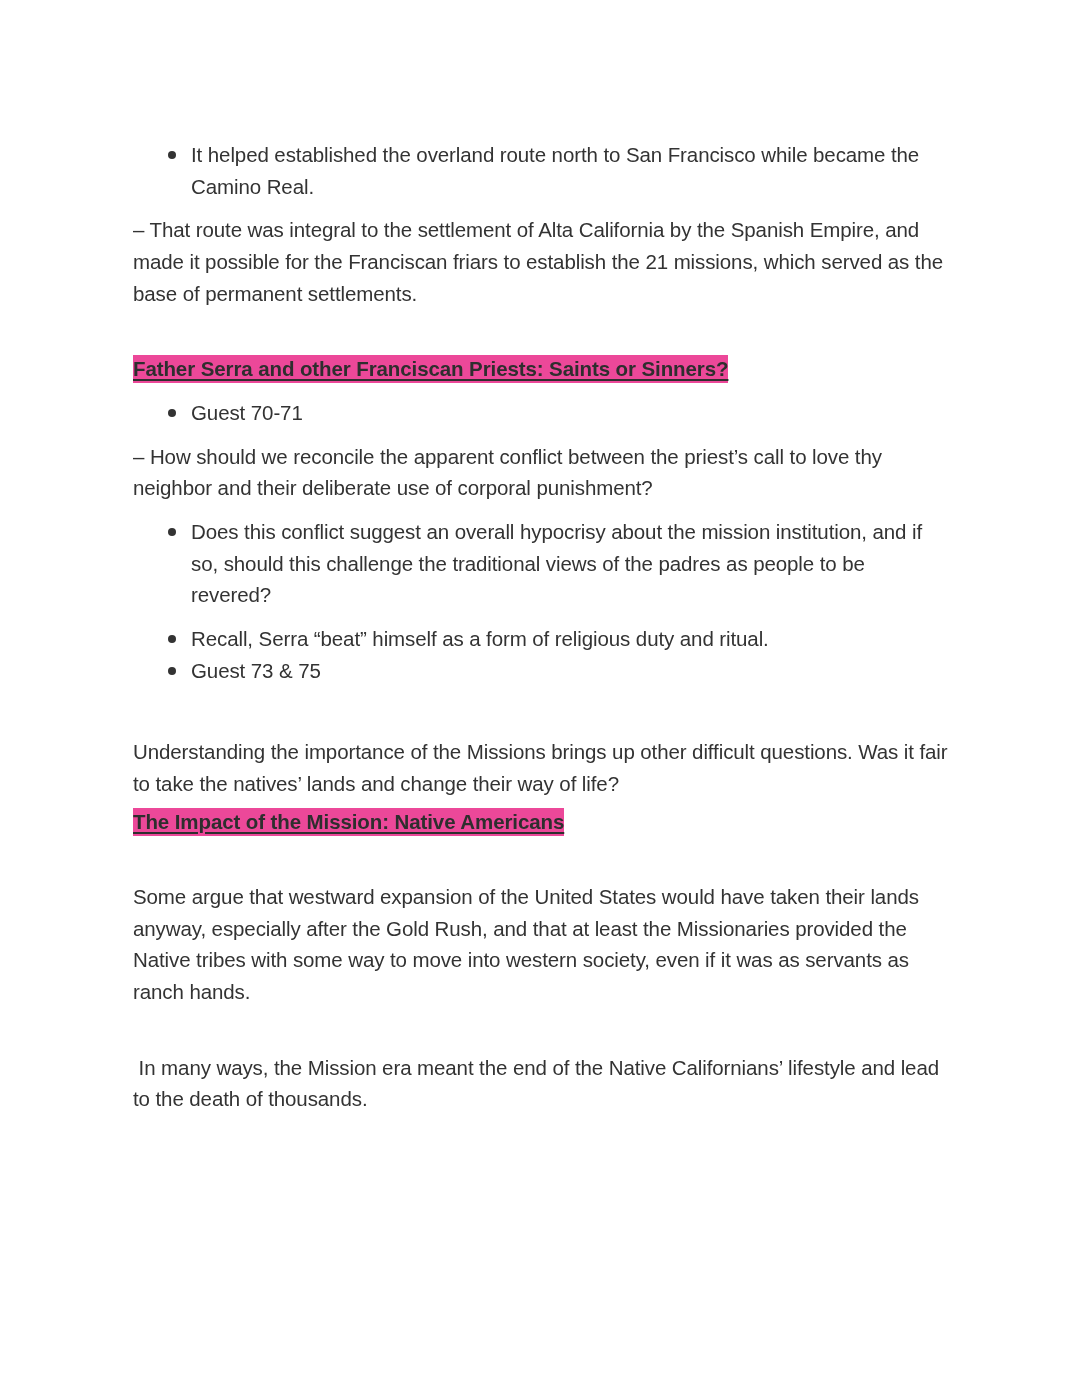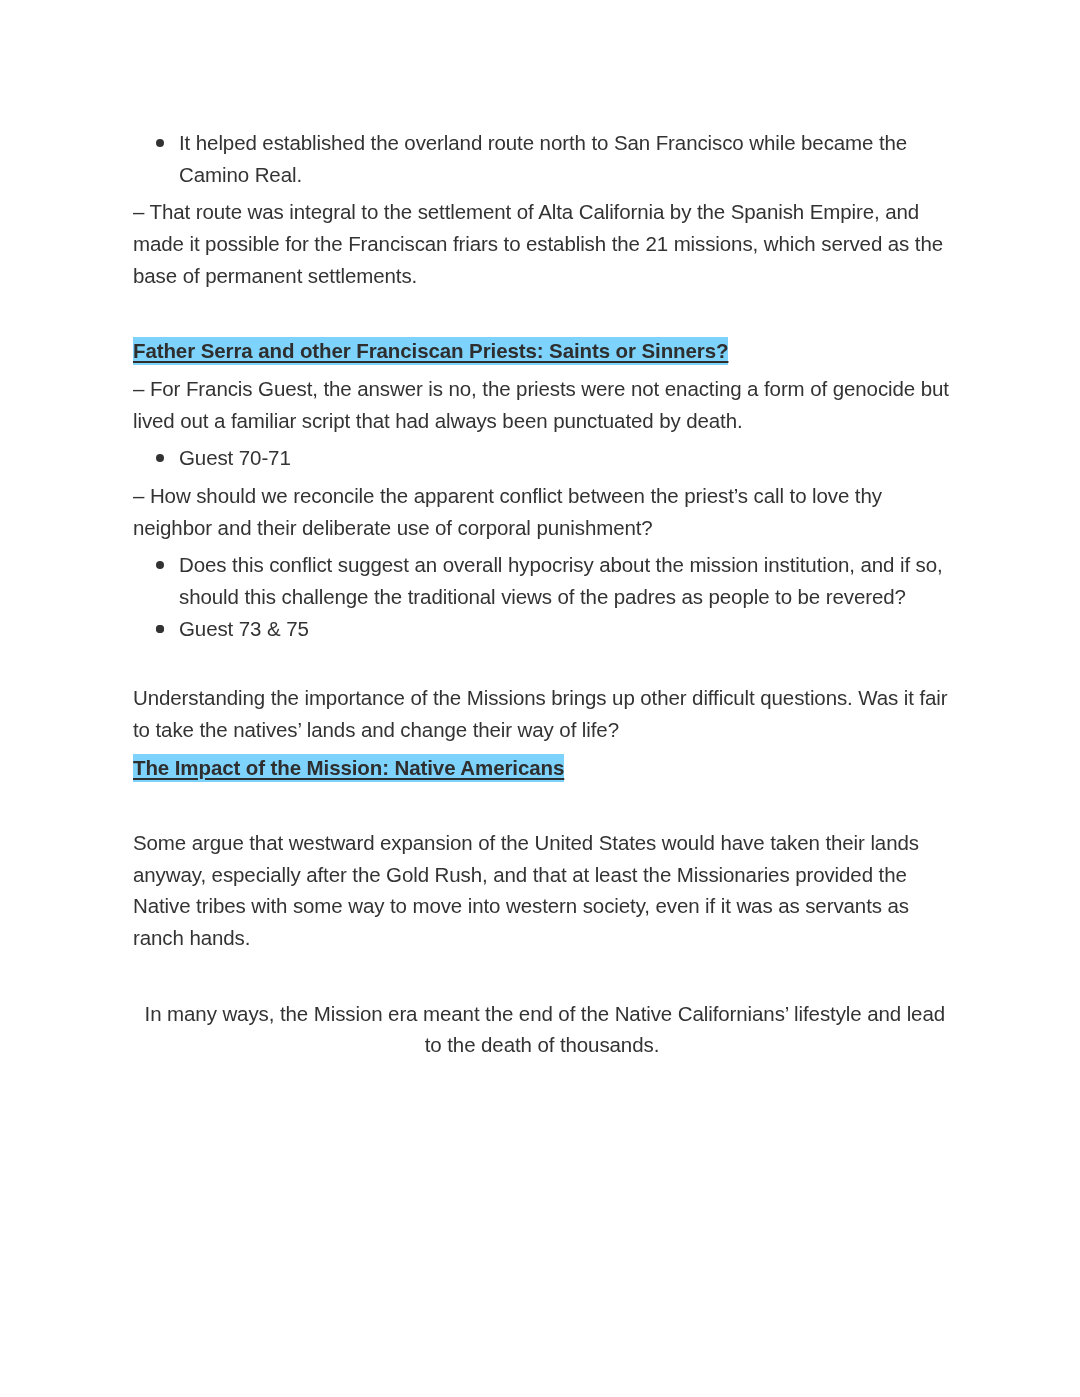--- a/index.html
+++ b/index.html
@@ -7,33 +7,33 @@
     width: 1080px; height: 1397px; position: relative; overflow: hidden;
     font-family: "Liberation Sans", "DejaVu Sans", sans-serif;
     color: #333333;
   }
   .doc {
     position: absolute; left: 127px; top: 127px; width: 830px;
     font-size: 20.5px; line-height: 31.7px;
     letter-spacing: -0.1px;
   }
   .line { margin: 6px; white-space: normal; }
-  .bullet-list { margin: 0; padding: 0; list-style: none; }
+  .bullet-list { margin: 12px; padding: 0; list-style: none; }
   .bullet-item {
     position: relative; padding-left: 52px; margin: 0;
   }
   .bullet-dot {
     position: absolute; left: 29px; top: 12px;
     width: 8px; height: 8px; border-radius: 50%; background: #333333;
   }
   .blank { height: 31.7px; }
   .heading {
     display: inline; font-weight: bold; text-decoration: underline;
     text-decoration-thickness: 2px; text-underline-offset: 3px;
-    background: #7dd3fc; color: #2e2e2e;
+    background: #ec4899; color: #2e2e2e;
     padding: 2px 0 3px 0;
   }
 </style>
 </head>
 <body>
 
 <div class="doc">
 
   <ul class="bullet-list">
     <li class="bullet-item">
@@ -41,52 +41,52 @@
       <span>It helped established the overland route north to San Francisco while became the Camino Real.</span>
     </li>
   </ul>
   <p class="line">– That route was integral to the settlement of Alta California by the Spanish Empire, and made it possible for the Franciscan friars to establish the 21 missions, which served as the base of permanent settlements.</p>
 
   <div class="blank"></div>
 
   <p class="line">
     <span class="heading">Father Serra and other Franciscan Priests: Saints or Sinners?</span>
   </p>
-  <p class="line">– For Francis Guest, the answer is no, the priests were not enacting a form of genocide but lived out a familiar script that had always been punctuated by death.</p>
   <ul class="bullet-list">
     <li class="bullet-item">
       <span class="bullet-dot"></span>
       <span>Guest 70-71</span>
     </li>
   </ul>
   <p class="line">– How should we reconcile the apparent conflict between the priest’s call to love thy neighbor and their deliberate use of corporal punishment?</p>
   <ul class="bullet-list">
     <li class="bullet-item">
       <span class="bullet-dot"></span>
       <span>Does this conflict suggest an overall hypocrisy about the mission institution, and if so, should this challenge the traditional views of the padres as people to be revered?</span>
     </li>
   </ul>
   <ul class="bullet-list">
     <li class="bullet-item">
       <span class="bullet-dot"></span>
+      <span>Recall, Serra “beat” himself as a form of religious duty and ritual.</span>
     </li>
     <li class="bullet-item">
       <span class="bullet-dot"></span>
       <span>Guest 73 &amp; 75</span>
     </li>
   </ul>
 
   <div class="blank"></div>
 
   <p class="line">Understanding the importance of the Missions brings up other difficult questions. Was it fair to take the natives’ lands and change their way of life?</p>
   <p class="line">
     <span class="heading">The Impact of the Mission: Native Americans</span>
   </p>
 
   <div class="blank"></div>
 
   <p class="line">Some argue that westward expansion of the United States would have taken their lands anyway, especially after the Gold Rush, and that at least the Missionaries provided the Native tribes with some way to move into western society, even if it was as servants as ranch hands.</p>
 
   <div class="blank"></div>
 
-  <p class="line" style="white-space: pre-wrap; text-align: center;"> In many ways, the Mission era meant the end of the Native Californians’ lifestyle and lead to the death of thousands.</p>
+  <p class="line" style="white-space: pre-wrap;"> In many ways, the Mission era meant the end of the Native Californians’ lifestyle and lead to the death of thousands.</p>
 
 </div>
 
 </body></html>

